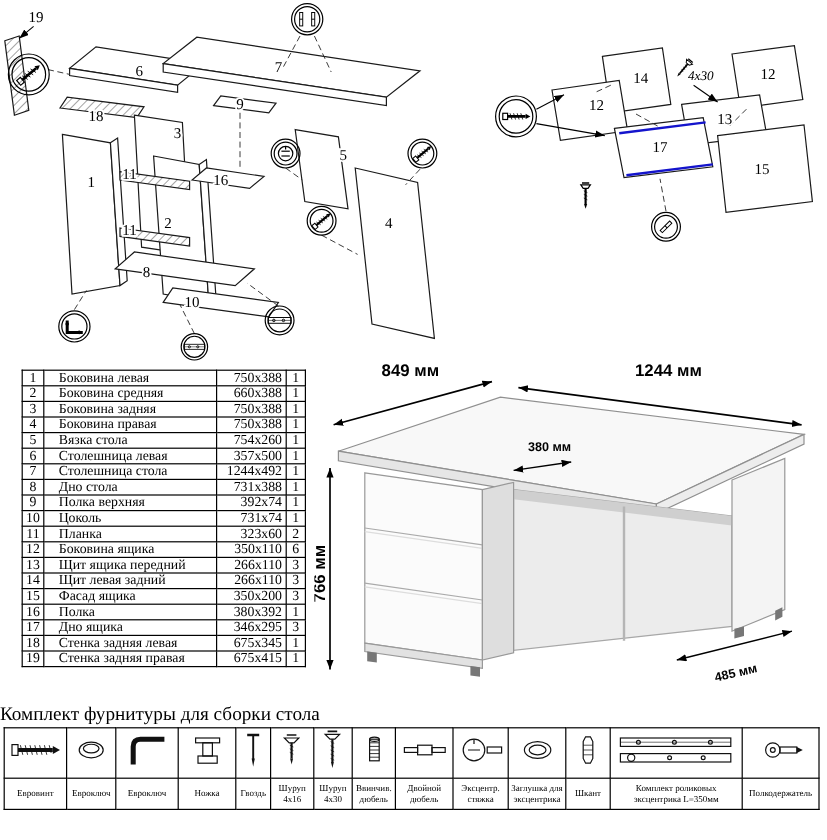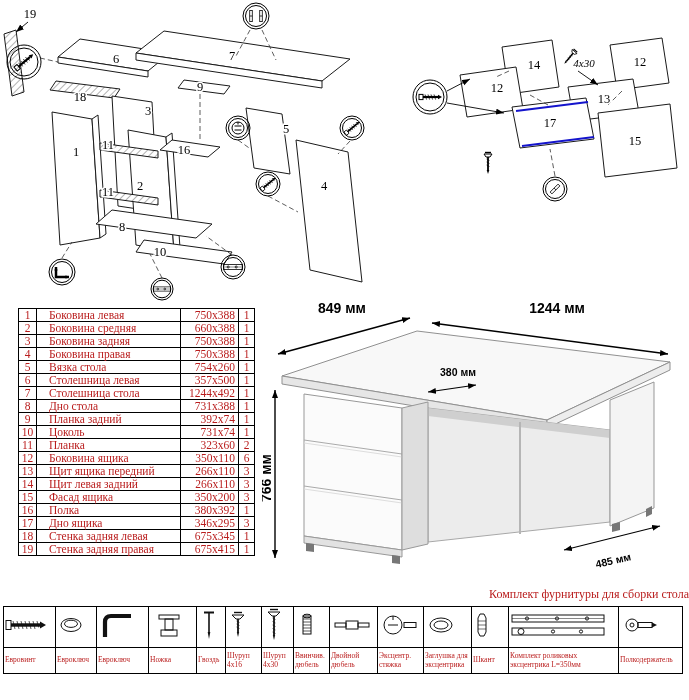--- a/index.html
+++ b/index.html
@@ -1,35 +1,35 @@
 <!DOCTYPE html>
 <html><head>
 <meta charset="utf-8">
 <title>Сборка стола</title>
 <style>
   * { margin:0; padding:0; box-sizing:border-box; }
   body { background:#fff; }
   .page { position:relative; width:689px; height:700px; background:#fff; overflow:hidden;
-          font-family:"Liberation Serif", serif; color:#b91c1c; }
+          font-family:"Liberation Serif", serif; color:#000000; }
   .abs { position:absolute; }
 
   
   .parts-table { position:absolute; left:18px; top:308px; border-collapse:collapse; }
   .parts-table td { border:1px solid #000; font-size:11.5px; line-height:12px; height:13px;
                     padding:0 3px; white-space:nowrap; }
   .parts-table .c-num  { width:18px; text-align:center; padding:0 1px; }
   .parts-table .c-name { width:144px;padding-left:12px; }
   .parts-table .c-size { width:58px; text-align:right; }
   .parts-table .c-qty  { width:16px; text-align:center; padding:0 1px; }
 
   
-  .hw-title { position:absolute; top:587px; left:0; width:689px; text-align:right;
-              font-size:12px; font-family:"Liberation Serif", serif; }
+  .hw-title { position:absolute; top:587px; left:0; width:689px; text-align:left;
+              font-size:16px; font-family:"Liberation Serif", serif; }
   .hw-table { position:absolute; top:606px; left:3px; border-collapse:collapse; table-layout:fixed; }
-  .hw-table td { border:1px solid #000; vertical-align:middle; overflow:hidden; }
+  .hw-table td { border:1px solid #000; text-align:center; vertical-align:middle; overflow:hidden; }
   .hw-icon-cell { height:40px; }
   .hw-name { font-size:7.5px; line-height:8.5px; height:26px; padding:1px; }
   .hw-qty  { font-size:12px; height:15px; }
 
   
   .dlbl    { font:12.5px "Liberation Serif", serif; text-anchor:middle; paint-order:stroke;
              stroke:#fff; stroke-width:3px; fill:#000; }
   .dim-big { font:bold 14px "Liberation Sans", sans-serif; text-anchor:middle; fill:#000; }
   .dim-sm  { font:bold 10.5px "Liberation Sans", sans-serif; text-anchor:middle; fill:#000; }
   .note    { font:italic 11px "Liberation Serif", serif; text-anchor:middle; fill:#000; }
@@ -333,21 +333,21 @@
 
         <tr>
           <td class="c-num">8</td>
           <td class="c-name">Дно стола</td>
           <td class="c-size">731x388</td>
           <td class="c-qty">1</td>
         </tr>
 
         <tr>
           <td class="c-num">9</td>
-          <td class="c-name">Планка задний</td>
+          <td class="c-name">Полка верхняя</td>
           <td class="c-size">392x74</td>
           <td class="c-qty">1</td>
         </tr>
 
         <tr>
           <td class="c-num">10</td>
           <td class="c-name">Цоколь</td>
           <td class="c-size">731x74</td>
           <td class="c-qty">1</td>
         </tr>

